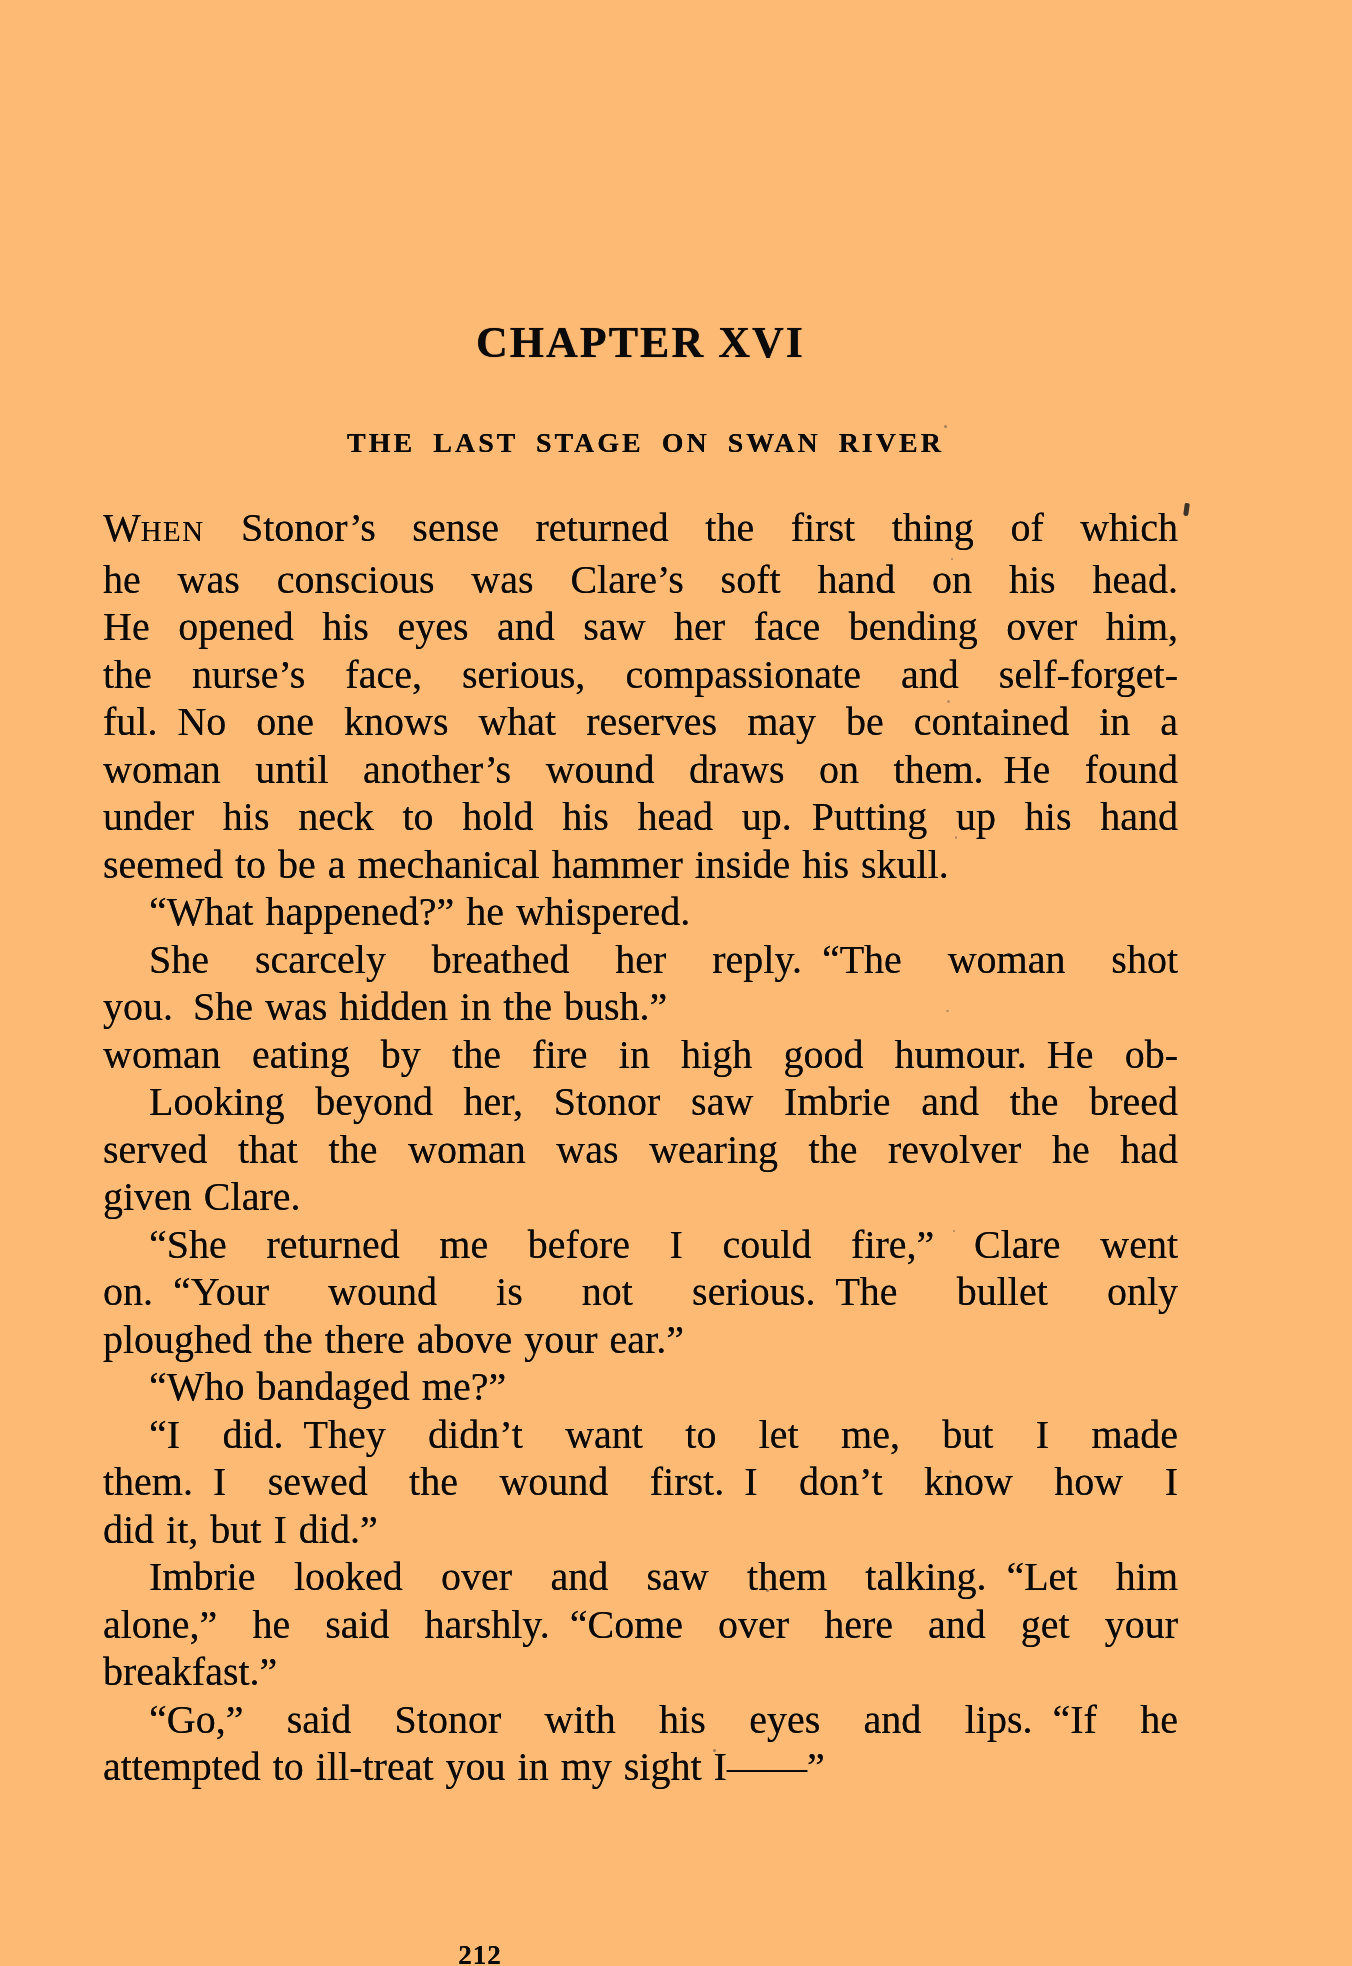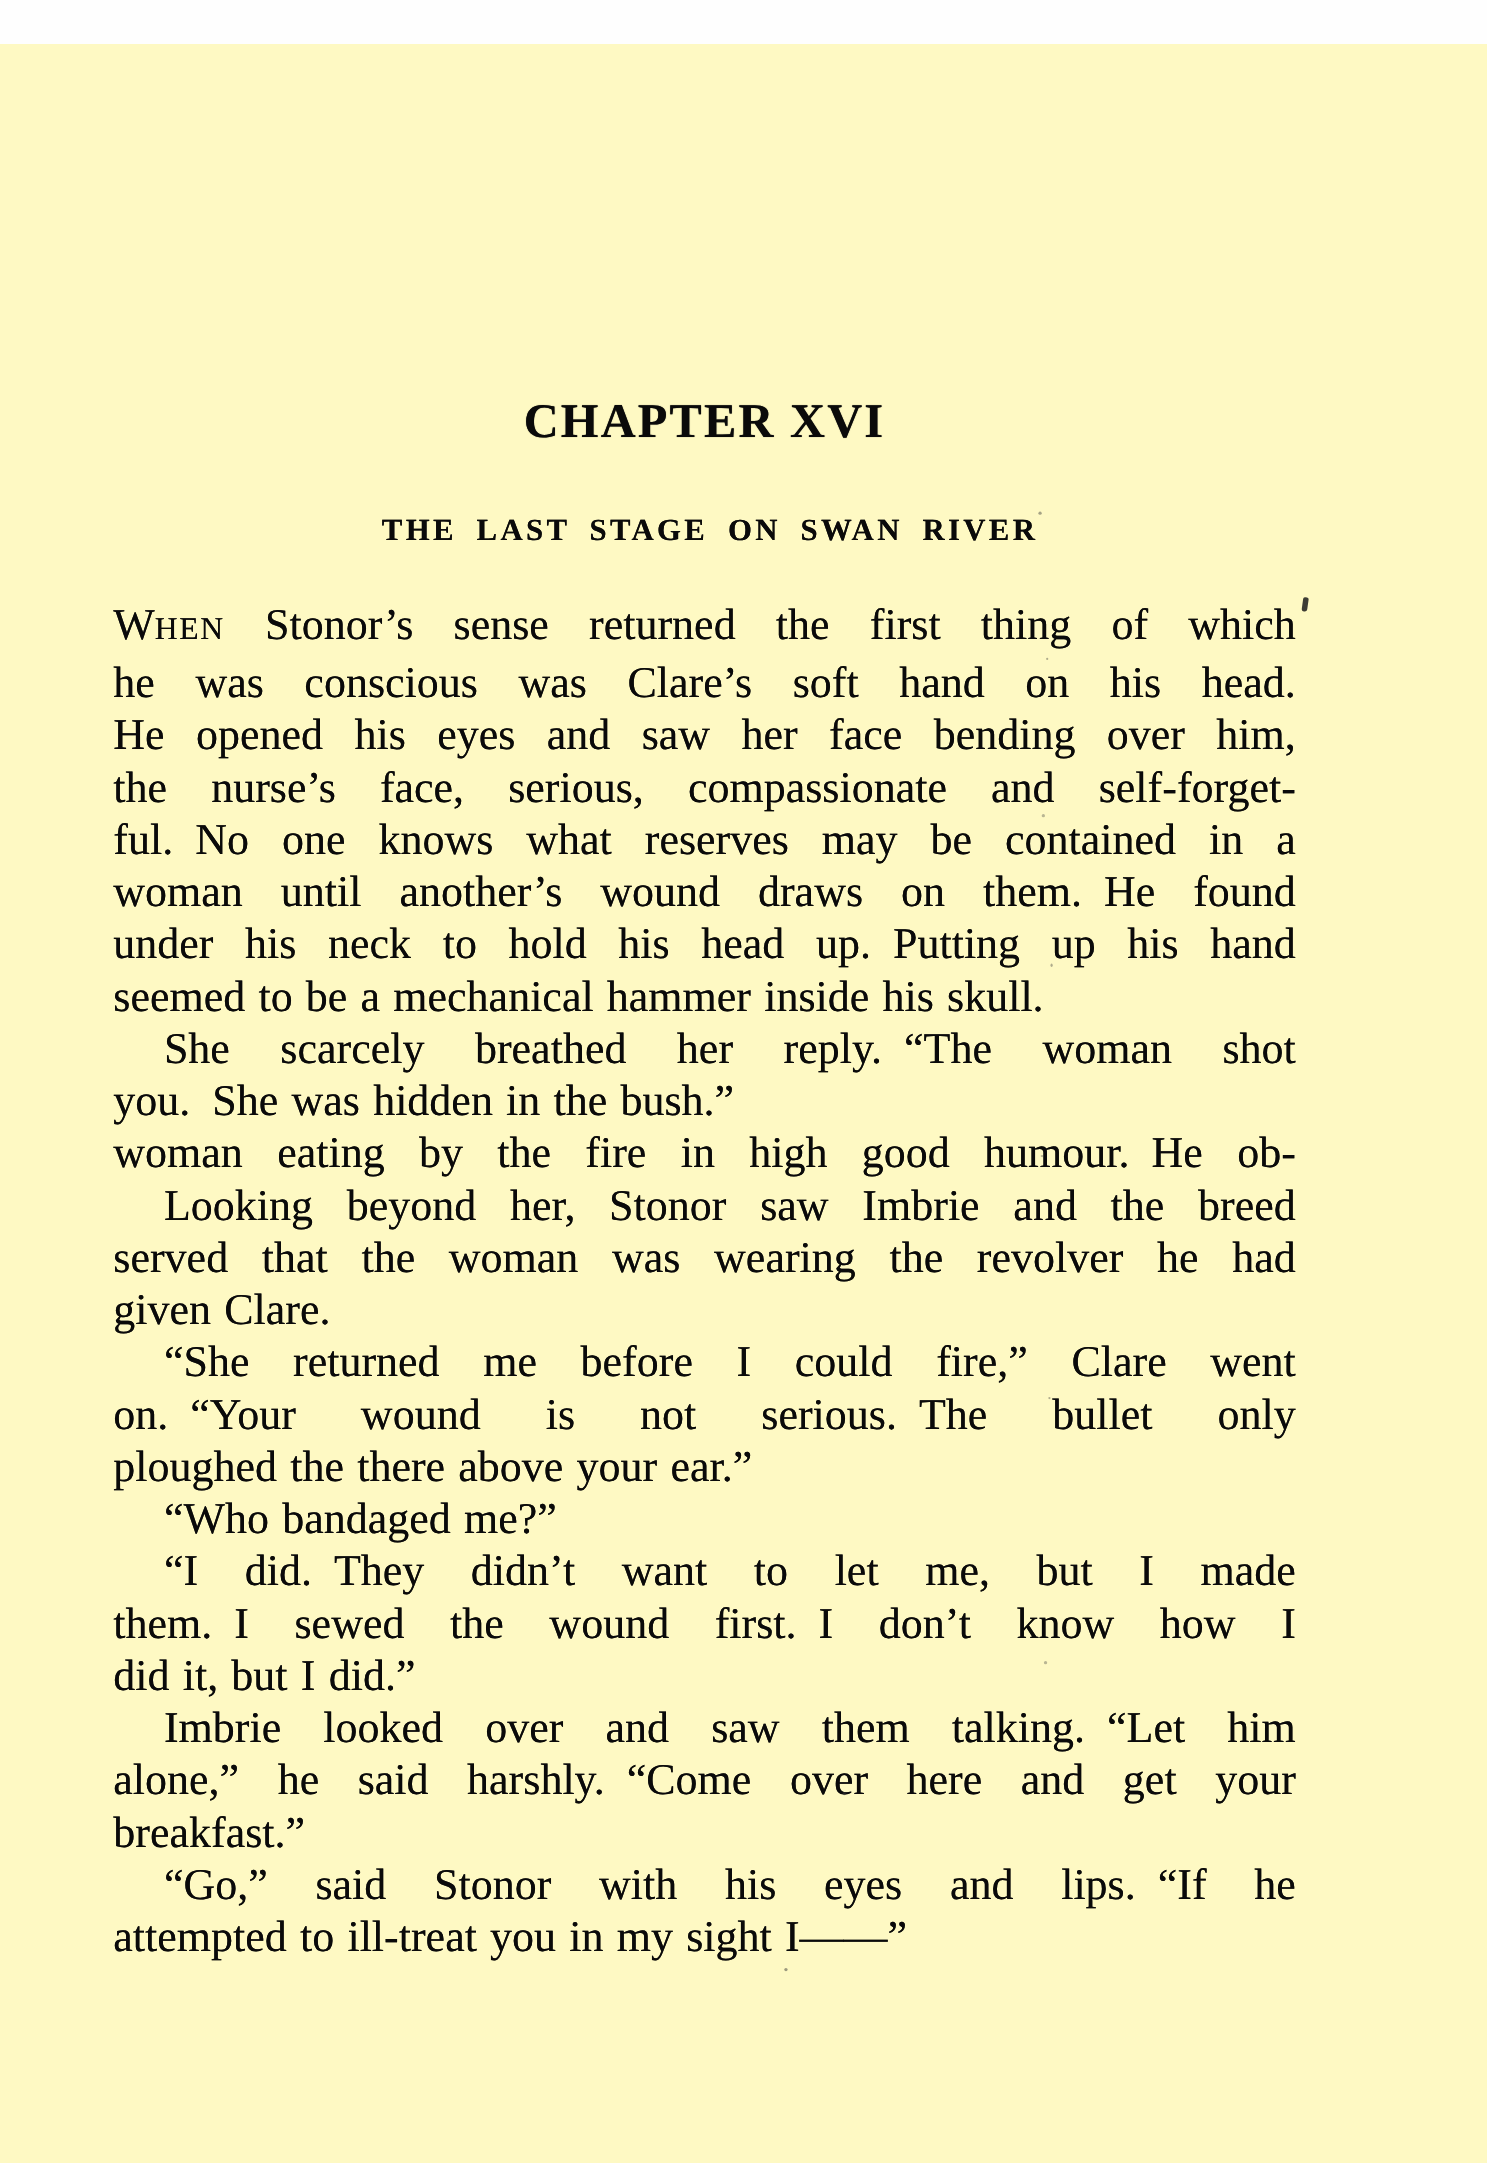--- a/index.html
+++ b/index.html
@@ -6,22 +6,21 @@
   body {
     width: 1352px; height: 1966px;
     background: #fefefe;
     overflow: hidden;
     position: relative;
     font-family: "Liberation Serif", "DejaVu Serif", serif;
     color: #0a0a0a;
   }
   .page {
     position: absolute; inset: 0;
-    background: #fef9c3;
-    margin-top: 40px;
+    background: #fdba74;
   }
   .chapter-heading {
     position: absolute;
     top: 320px; left: 103px; width: 1075px;
     text-align: center;
     font-size: 44px; line-height: 46px;
     font-weight: 700;
     letter-spacing: 2px;
     text-shadow: 0 0 0.7px rgba(0,0,0,.85);
   }
@@ -82,20 +81,21 @@
 
   <div class="body-text">
       <div class="line j"><span class="lead-cap">W</span><span class="lead-rest">HEN</span> Stonor’s sense returned the first thing of which</div>
       <div class="line j">he was conscious was Clare’s soft hand on his head.</div>
       <div class="line j">He opened his eyes and saw her face bending over him,</div>
       <div class="line j">the nurse’s face, serious, compassionate and self-forget-</div>
       <div class="line j">ful. No one knows what reserves may be contained in a</div>
       <div class="line j">woman until another’s wound draws on them. He found</div>
       <div class="line j">under his neck to hold his head up. Putting up his hand</div>
       <div class="line">seemed to be a mechanical hammer inside his skull.</div>
+      <div class="line ind">“What happened?” he whispered.</div>
       <div class="line j ind">She scarcely breathed her reply. “The woman shot</div>
       <div class="line">you. She was hidden in the bush.”</div>
       <div class="line j">woman eating by the fire in high good humour. He ob-</div>
       <div class="line j ind">Looking beyond her, Stonor saw Imbrie and the breed</div>
       <div class="line j">served that the woman was wearing the revolver he had</div>
       <div class="line">given Clare.</div>
       <div class="line j ind">“She returned me before I could fire,” Clare went</div>
       <div class="line j">on. “Your wound is not serious. The bullet only</div>
       <div class="line">ploughed the there above your ear.”</div>
       <div class="line ind">“Who bandaged me?”</div>

